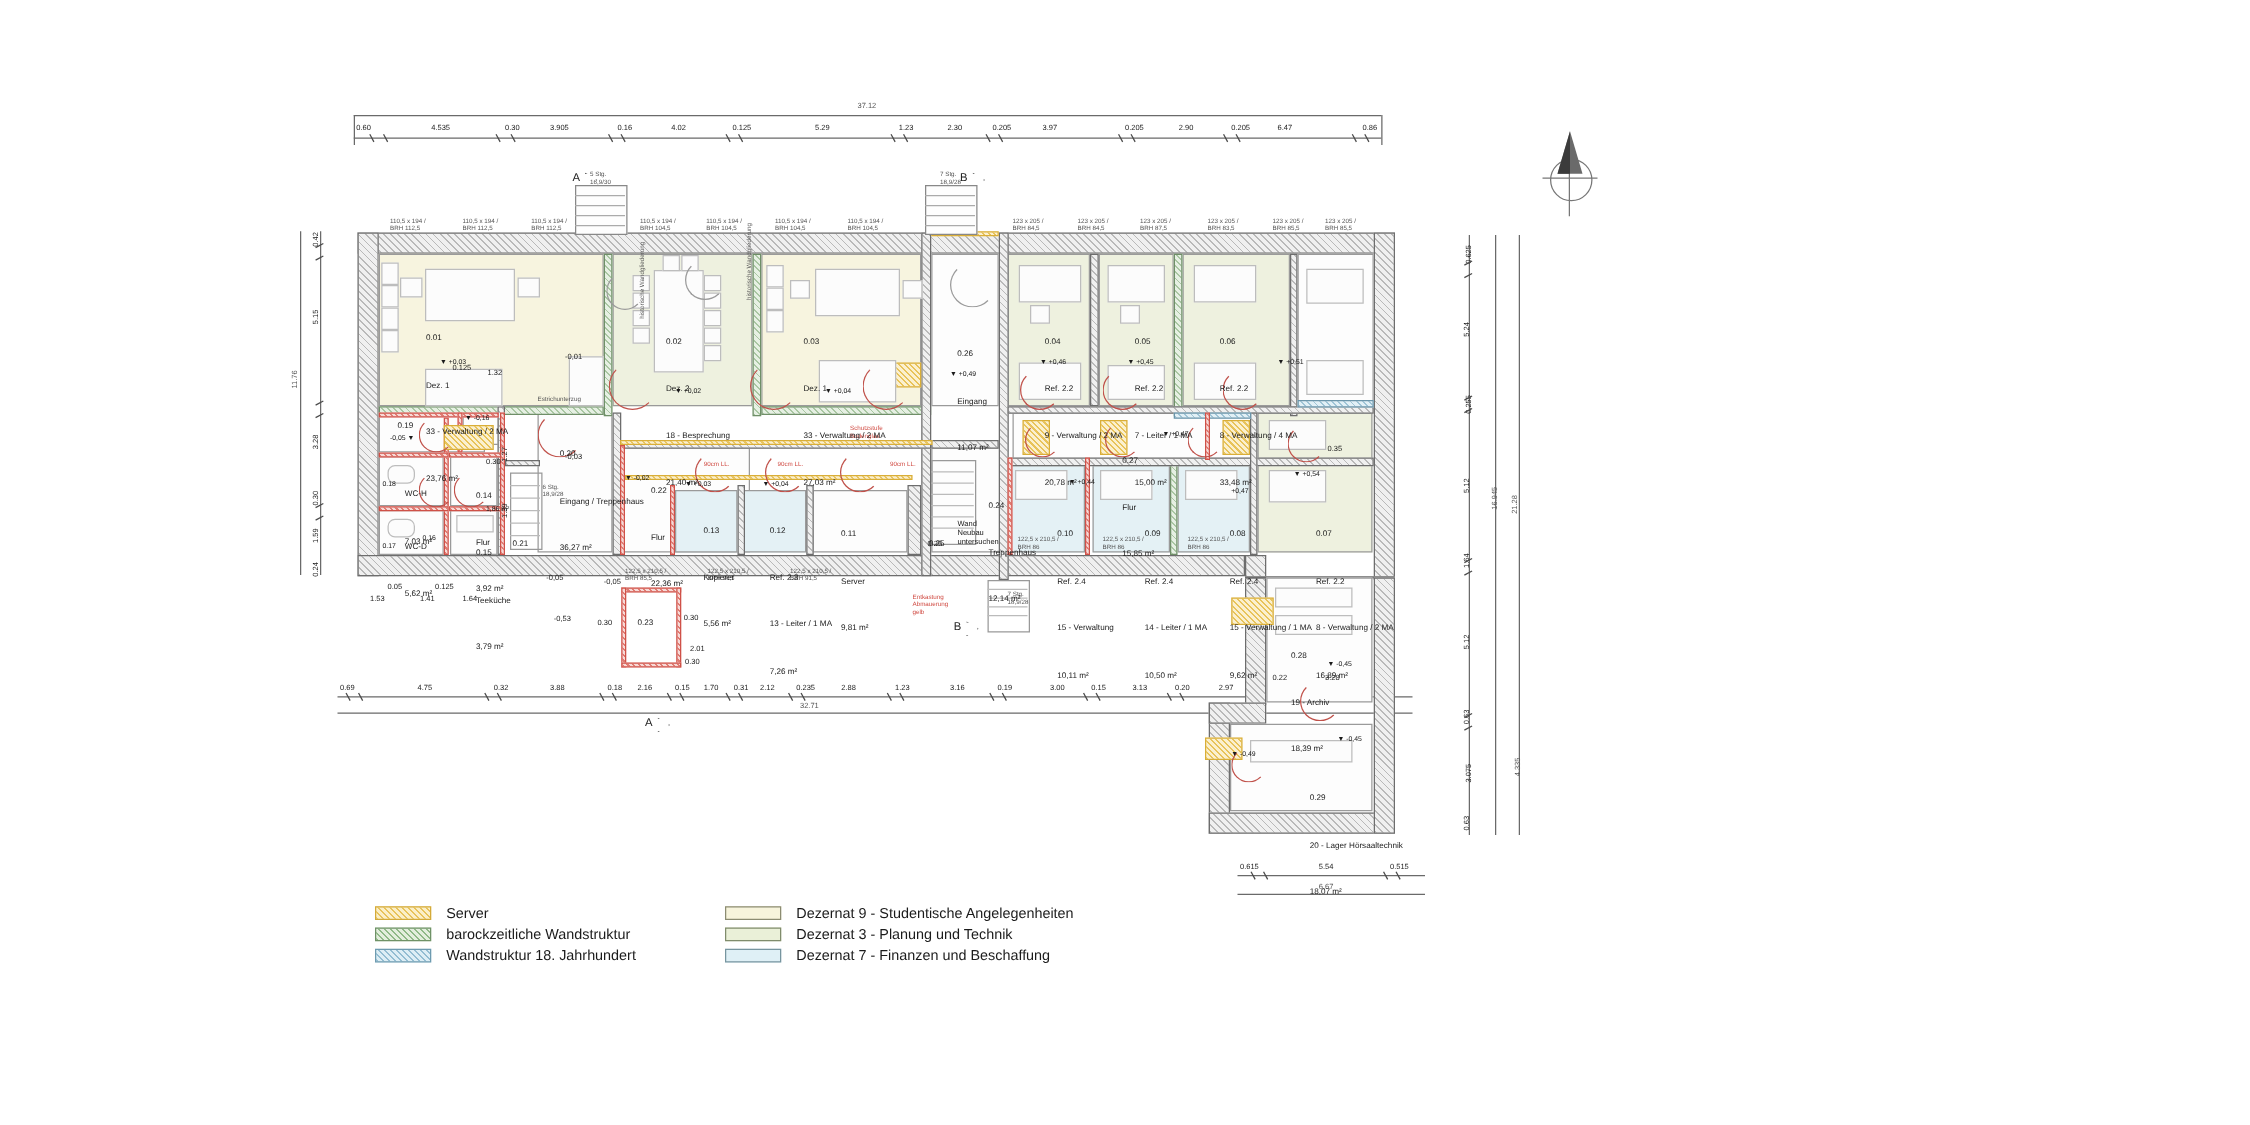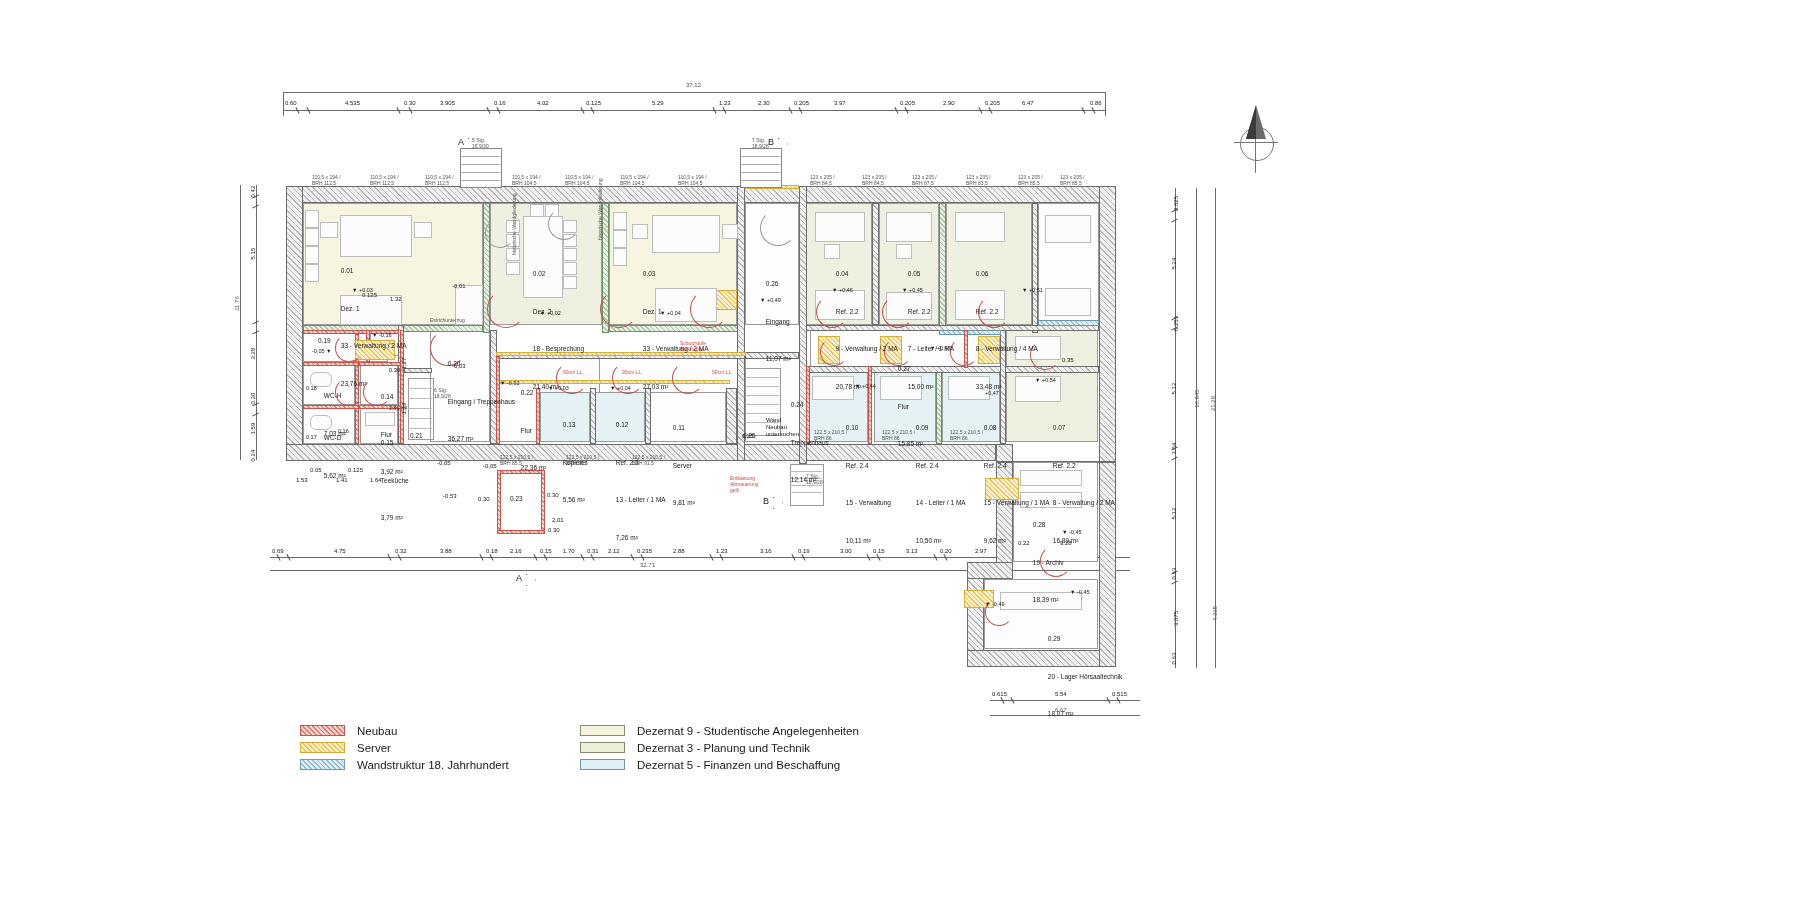--- a/index.html
+++ b/index.html
@@ -761,41 +761,41 @@
   <div class="txt t6" style="left:1018px;top:540px;">0.22</div>
   <div class="txt t6" style="left:1060px;top:540px;">3.28</div>
   <div class="txt t6" style="left:742px;top:433px;">0.25</div>
   <div class="txt t6" style="left:1062px;top:357px;">0.35</div>
   <div class="txt t6" style="left:766px;top:417px;">Wand
 Neubau
 untersuchen</div>
 
   <div id="legend">
     <div class="lg-row">
-      <div class="lg-sw sw-neubau"></div>
-      <div class="lg-lbl">Neubau</div>
+      <div class="lg-sw sw-abbruch"></div>
+      <div class="lg-lbl">Server</div>
     </div>
     <div class="lg-row">
-      <div class="lg-sw sw-abbruch"></div>
-      <div class="lg-lbl">Server</div>
+      <div class="lg-sw sw-barock"></div>
+      <div class="lg-lbl">barockzeitliche Wandstruktur</div>
     </div>
     <div class="lg-row">
       <div class="lg-sw sw-19"></div>
       <div class="lg-lbl">Wandstruktur 18. Jahrhundert</div>
     </div>
   </div>
 
   <div id="legend2">
     <div class="lg-row">
       <div class="lg-sw sw-d1"></div>
       <div class="lg-lbl">Dezernat 9 - Studentische Angelegenheiten</div>
     </div>
     <div class="lg-row">
       <div class="lg-sw sw-d2"></div>
       <div class="lg-lbl">Dezernat 3 - Planung und Technik</div>
     </div>
     <div class="lg-row">
       <div class="lg-sw sw-d3"></div>
-      <div class="lg-lbl">Dezernat 5 - Finanzen und Beschaffung</div>
+      <div class="lg-lbl">Dezernat 7 - Finanzen und Beschaffung</div>
     </div>
   </div>
 
 </div>
 
 </body></html>

